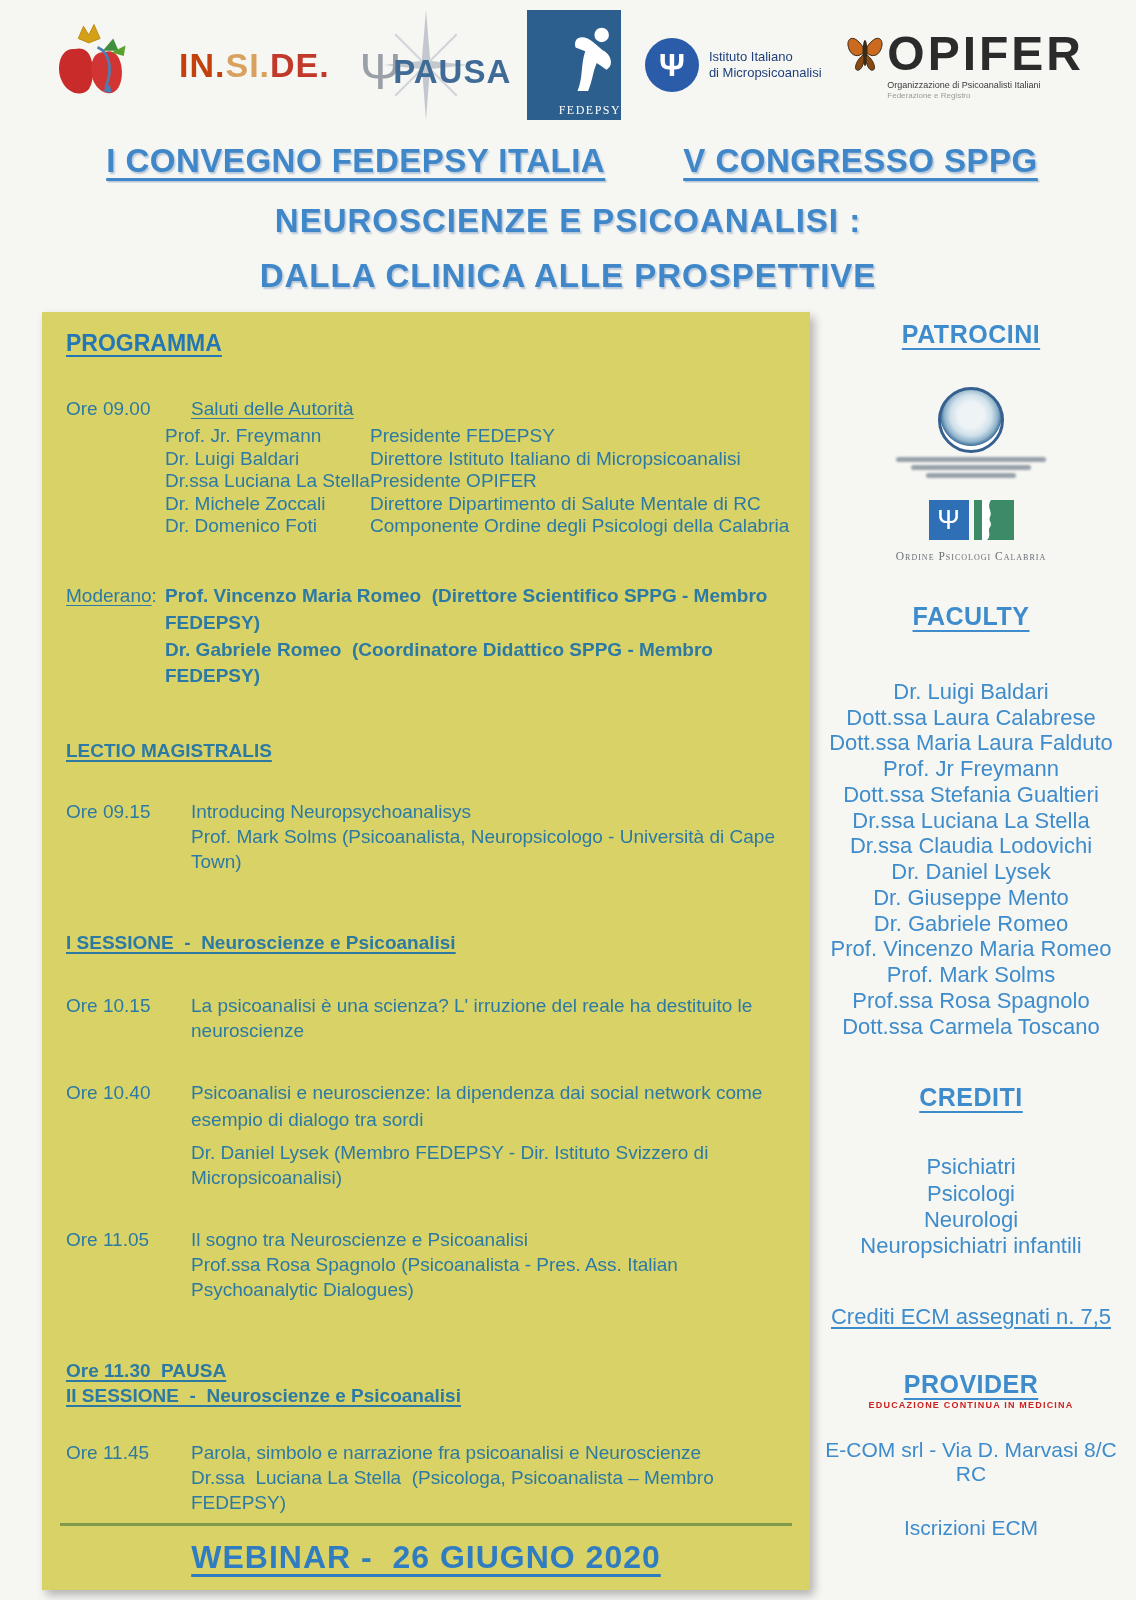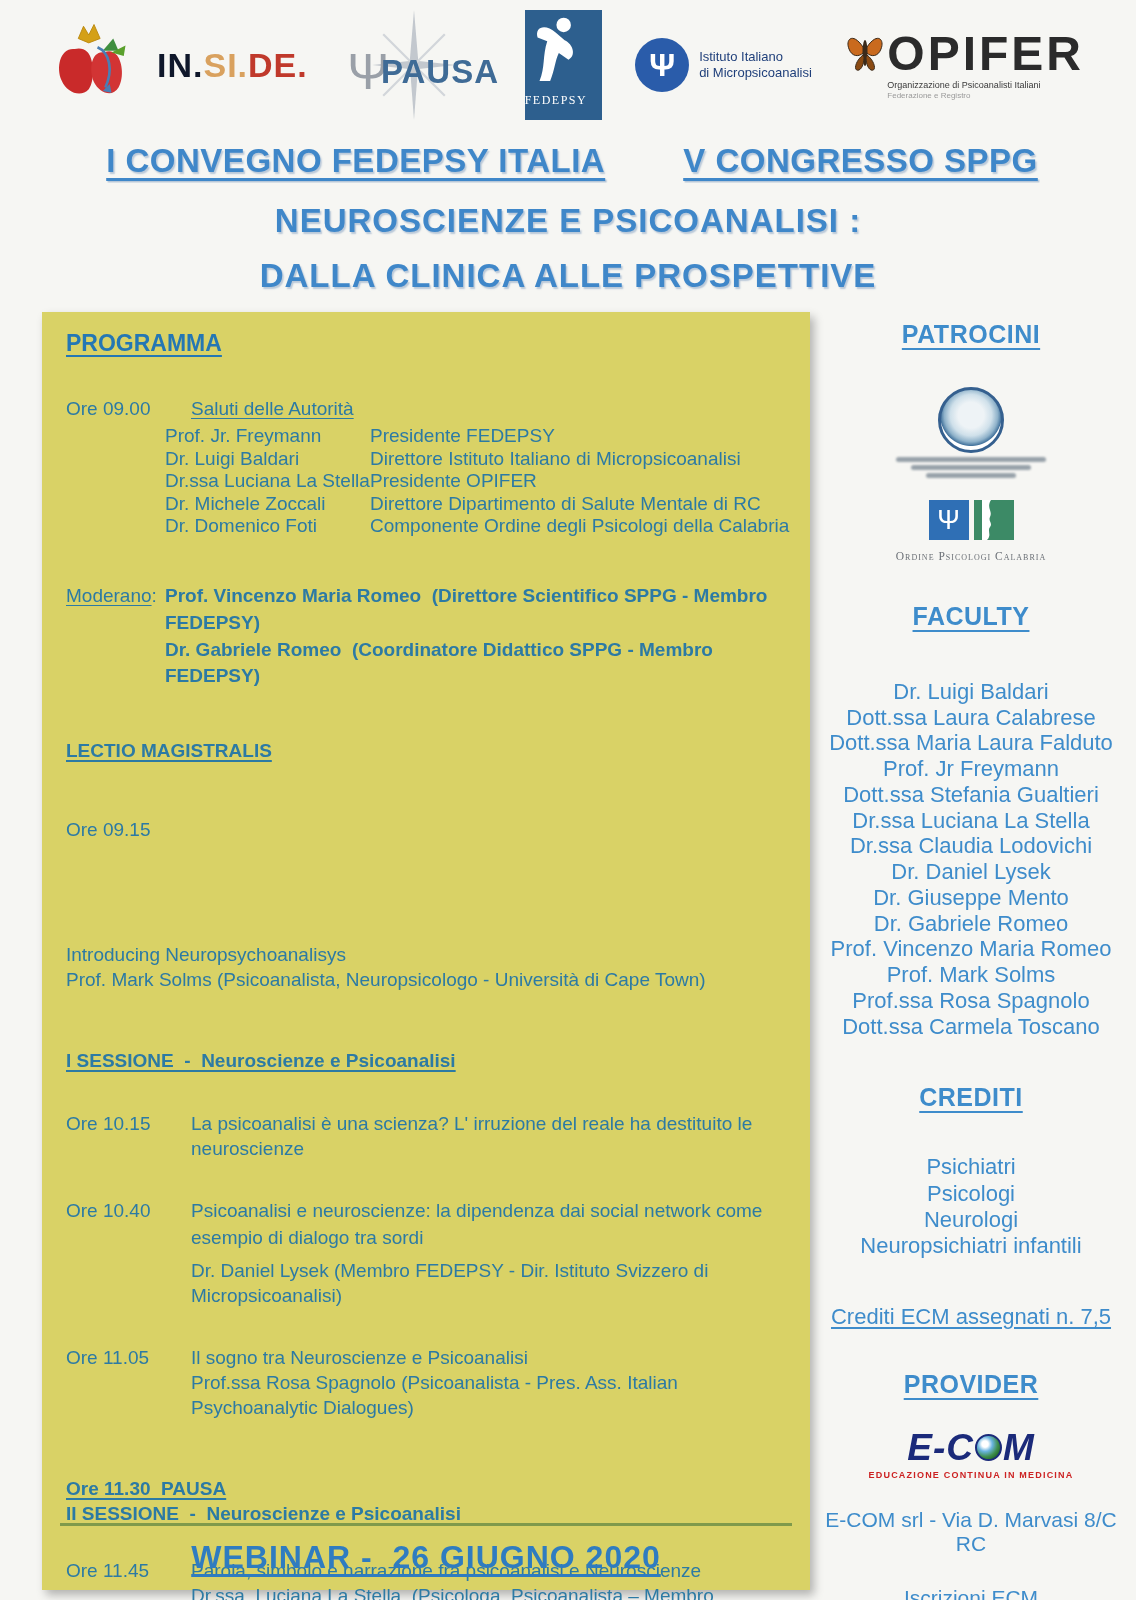--- a/index.html
+++ b/index.html
@@ -14,32 +14,32 @@
 
   
   .logo-row{
     position:absolute; top:6px; left:0; width:100%; height:118px;
     display:flex; align-items:center; justify-content:space-between;
     padding:0 52px;
   }
   .logo{ display:flex; align-items:center; }
   
   .inside-logo .txt{ font-size:34px; font-weight:700; letter-spacing:1px; }
-  .inside-in{ color:#0f172a; } .inside-si{ color:#d9a15e; } .inside-de{ color:#c0392b; }
+  .inside-in{ color:#c2410c;margin-left:22px; } .inside-si{ color:#d9a15e; } .inside-de{ color:#c0392b; }
   
   .sppg-logo{ position:relative; width:150px; height:112px; }
   .sppg-star{ position:absolute; left:18px; top:0; }
   .sppg-text{ position:absolute; left:6px; top:34px; display:flex; align-items:center; }
   .sppg-psi{ font-size:50px; color:#9aa0a8; font-weight:400; }
   .sppg-word{ font-size:33px; font-weight:700; color:#3f6b96; margin-left:-8px; letter-spacing:1px; }
   
   .fedepsy-box{
-    width:77px; height:110px; background:#2d5f8e;
-    display:flex; flex-direction:column; align-items:flex-start; justify-content:flex-end;
-    padding-bottom:12px;
+    width:94px; height:110px; background:#2d5f8e;
+    display:flex; flex-direction:column; align-items:flex-end; justify-content:flex-end;
+    padding-bottom:2px;
   }
   .fedepsy-caption{ color:#fff; font-family:"Liberation Serif", serif; font-size:12px; letter-spacing:1.5px; margin-top:2px; }
   
   .micro-logo{ gap:10px; }
   .micro-circle{
     width:54px; height:54px; border-radius:50%; background:#2a5caa;
     display:flex; align-items:center; justify-content:center;
     color:#fff; font-size:32px; font-weight:700;
   }
   .micro-text{ font-size:13px; color:#1f3f7a; line-height:1.25; }
@@ -263,21 +263,21 @@
   <div class="moderano">
     <span class="mlabel"><span class="p-underline">Moderano</span><span>:</span></span>
     <span class="mrows">
       <div class="pre">Prof. Vincenzo Maria Romeo  (Direttore Scientifico SPPG - Membro FEDEPSY)</div>
       <div class="pre">Dr. Gabriele Romeo  (Coordinatore Didattico SPPG - Membro FEDEPSY)</div>
     </span>
   </div>
 
   <div class="sect-heading" style="margin-top:48px;">LECTIO MAGISTRALIS</div>
 
-  <div class="talk" style="margin-top:54px;flex-direction:column;">
+  <div class="talk" style="margin-top:36px;">
     <span class="time">Ore 09.15</span>
     <span class="tbody">
       <div>Introducing Neuropsychoanalisys</div>
       <div>Prof. Mark Solms (Psicoanalista, Neuropsicologo - Università di Cape Town)</div>
     </span>
   </div>
 
   <div class="sect-heading pre" style="margin-top:56px;">I SESSIONE  -  Neuroscienze e Psicoanalisi</div>
 
   <div class="talk" style="margin-top:38px;">
@@ -364,25 +364,20 @@
     <li>Psichiatri</li>
     <li>Psicologi</li>
     <li>Neurologi</li>
     <li>Neuropsichiatri infantili</li>
   </ul>
 
   <div class="crediti-ecm">Crediti ECM assegnati n. 7,5</div>
 
   <div class="side-heading provider-heading">PROVIDER</div>
 
-  <div class="ecom-logo">
-    <span class="ecom-letters">E-C</span>
-    <span class="ecom-globe"></span>
-    <span class="ecom-letters">M</span>
-  </div>
   <div class="ecom-caption">EDUCAZIONE CONTINUA IN MEDICINA</div>
 
   <div class="provider-address pre">E-COM srl - Via D. Marvasi 8/C  RC</div>
 
   <div class="iscr-block">
     <div>Iscrizioni ECM</div>
 
   </div>
 
 </div>

